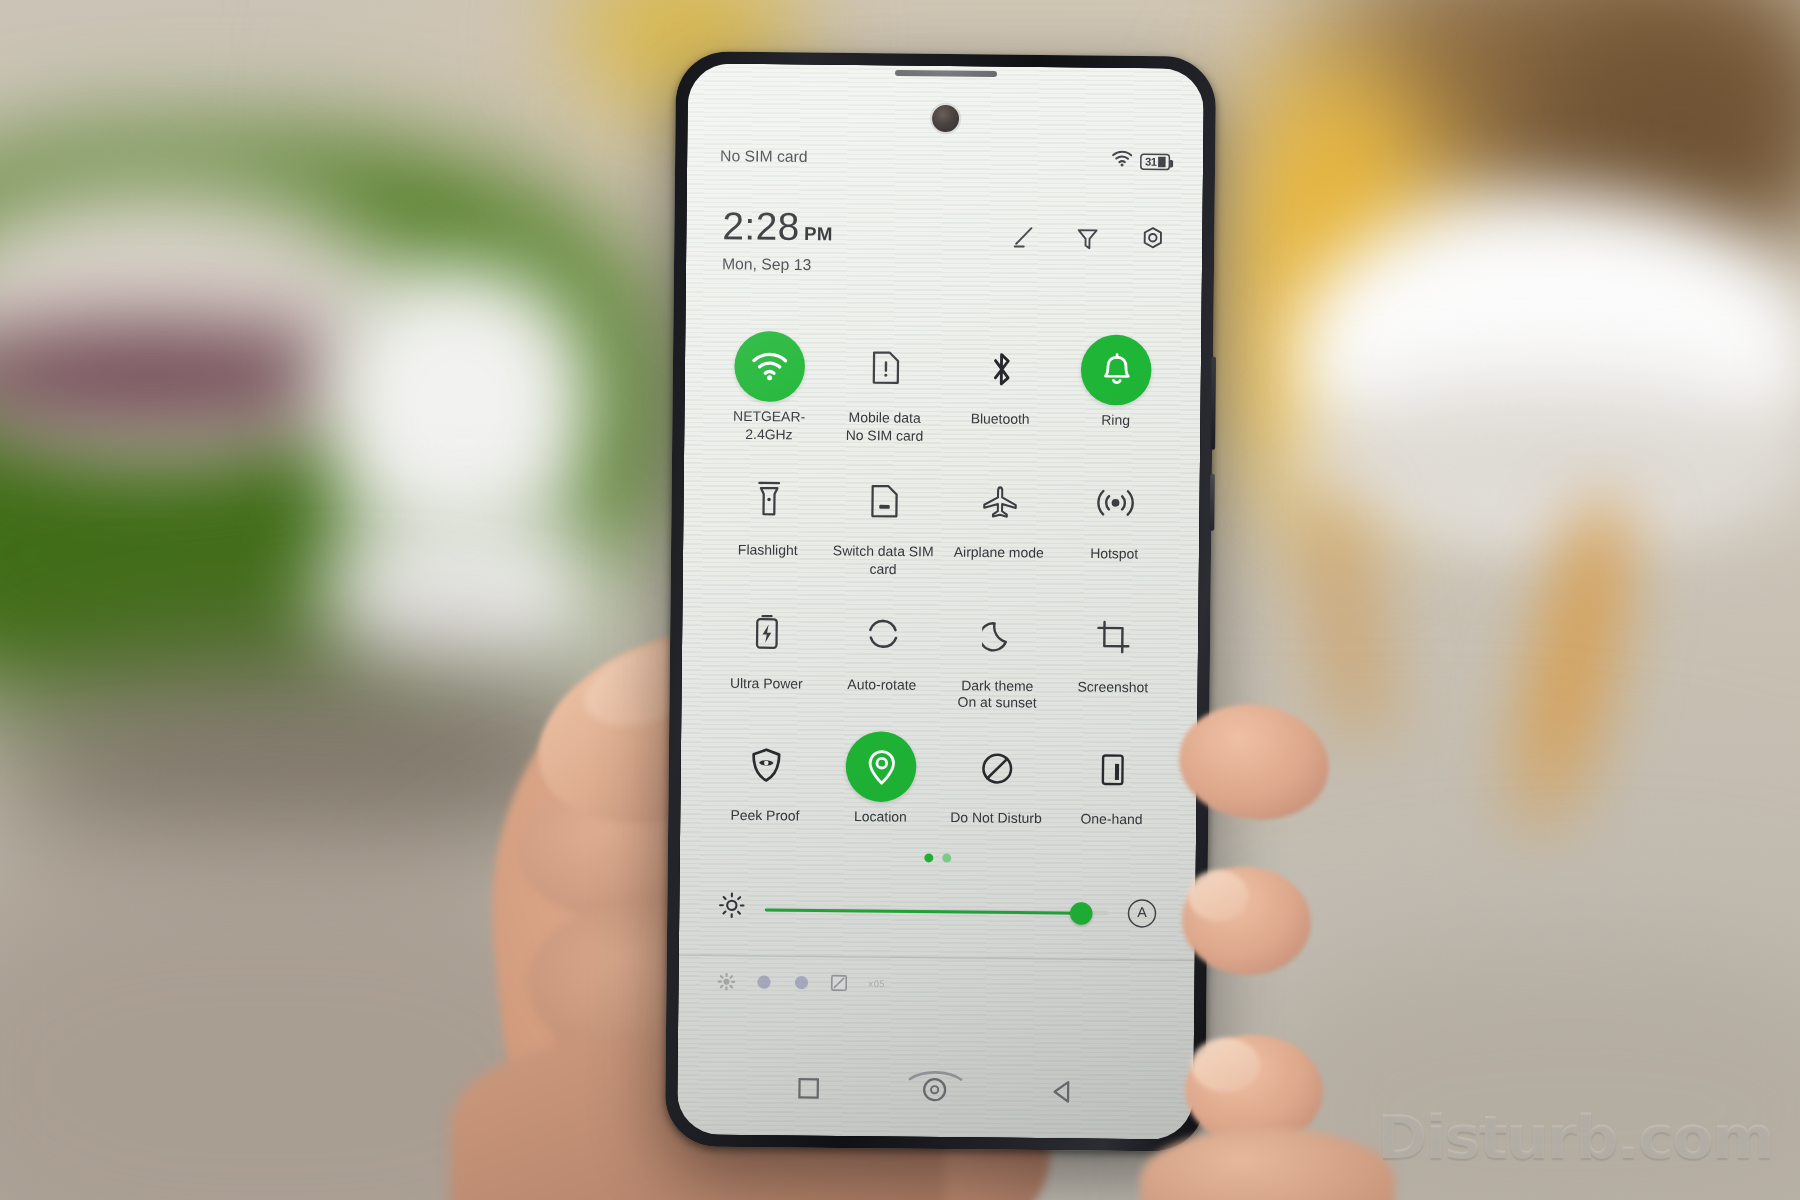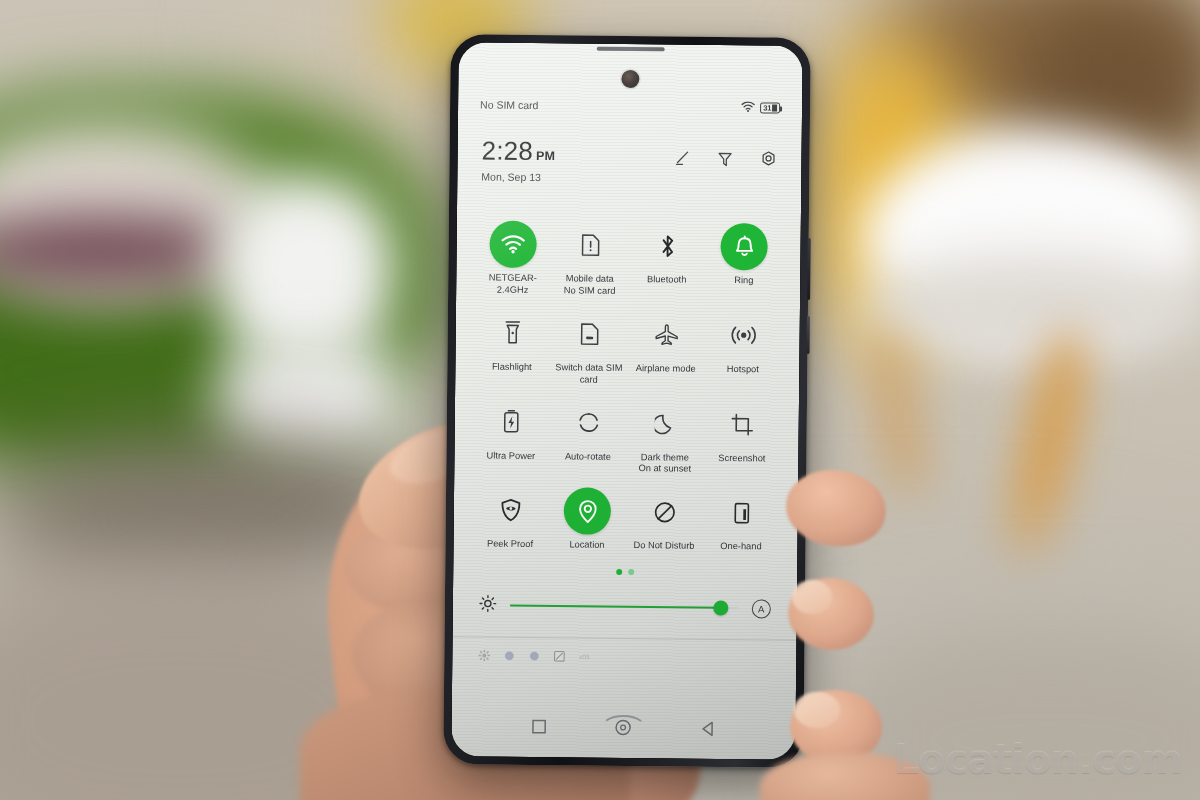--- a/index.html
+++ b/index.html
@@ -734,13 +734,13 @@
 
 <div class="hand">
   <div class="ftip ftip1"></div>
   <div class="ftip ftip2"></div>
   <div class="fnail fnail2"></div>
   <div class="ftip ftip3"></div>
   <div class="fnail fnail3"></div>
   <div class="skin finger-low"></div>
 </div>
 
-<div class="watermark">Location.com</div>
+<div class="watermark">Disturb.com</div>
 
 </body></html>

